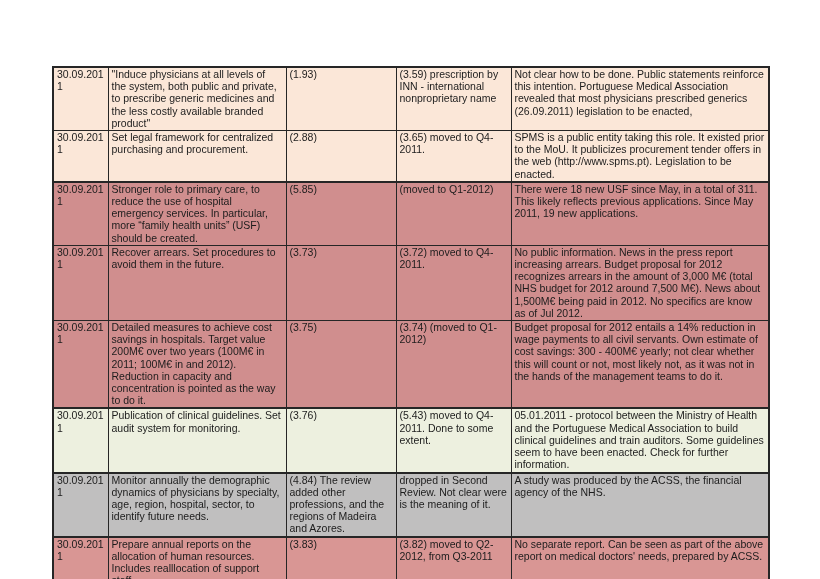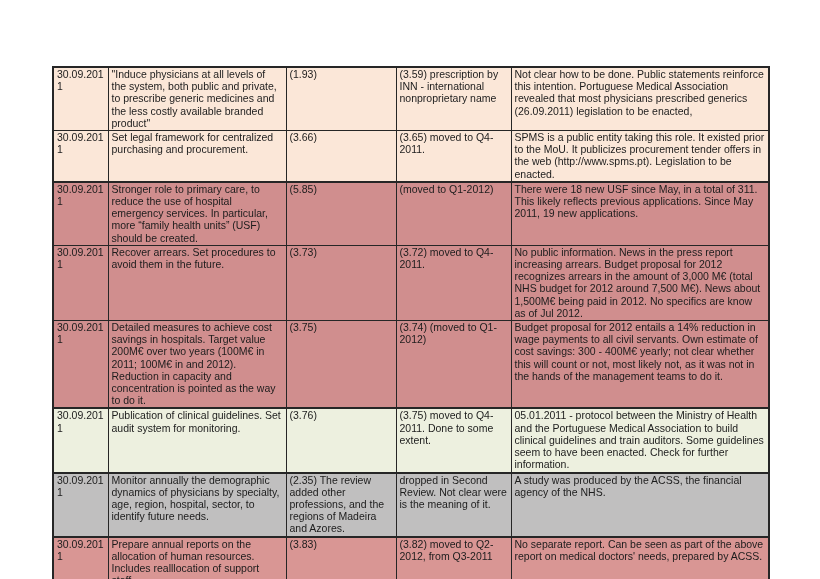--- a/index.html
+++ b/index.html
@@ -70,21 +70,21 @@
       <tr data-row="0" style="background: rgb(251, 231, 216);">
         <td>30.09.2011</td>
         <td>"Induce physicians at all levels of the system, both public and private, to prescribe generic medicines and the less costly available branded product"</td>
         <td>(1.93)</td>
         <td>(3.59) prescription by INN - international nonproprietary name</td>
         <td>Not clear how to be done. Public statements reinforce this intention. Portuguese Medical Association revealed that most physicians prescribed generics (26.09.2011) legislation to be enacted,</td>
       </tr>
       <tr data-row="1" style="background: rgb(251, 231, 216);">
         <td>30.09.2011</td>
         <td>Set legal framework for centralized purchasing and procurement.</td>
-        <td>(3.66)</td>
+        <td>(2.88)</td>
         <td>(3.65) moved to Q4-2011.</td>
         <td>SPMS is a public entity taking this role. It existed prior to the MoU. It publicizes procurement tender offers in the web (http://www.spms.pt). Legislation to be enacted.</td>
       </tr>
       <tr data-row="2" class="group-start" style="background: rgb(208, 142, 142);">
         <td>30.09.2011</td>
         <td>Stronger role to primary care, to reduce the use of hospital emergency services. In particular, more “family health units” (USF) should be created.</td>
         <td>(5.85)</td>
         <td>(moved to Q1-2012)</td>
         <td>There were 18 new USF since May, in a total of 311. This likely reflects previous applications. Since May 2011, 19 new applications.</td>
       </tr>
@@ -99,27 +99,27 @@
         <td>30.09.2011</td>
         <td>Detailed measures to achieve cost savings in hospitals. Target value 200M€ over two years (100M€ in 2011; 100M€ in and 2012). Reduction in capacity and concentration is pointed as the way to do it.</td>
         <td>(3.75)</td>
         <td>(3.74) (moved to Q1-2012)</td>
         <td>Budget proposal for 2012 entails a 14% reduction in wage payments to all civil servants. Own estimate of cost savings: 300 - 400M€ yearly; not clear whether this will count or not, most likely not, as it was not in the hands of the management teams to do it.</td>
       </tr>
       <tr data-row="5" class="group-start" style="background: rgb(237, 240, 223);">
         <td>30.09.2011</td>
         <td>Publication of clinical guidelines. Set audit system for monitoring.</td>
         <td>(3.76)</td>
-        <td>(3.75) moved to Q4-2011. Done to some extent.</td>
+        <td>(5.43) moved to Q4-2011. Done to some extent.</td>
         <td>05.01.2011 - protocol between the Ministry of Health and the Portuguese Medical Association to build clinical guidelines and train auditors. Some guidelines seem to have been enacted. Check for further information.</td>
       </tr>
       <tr data-row="6" class="group-start" style="background: rgb(192, 191, 191);">
         <td>30.09.2011</td>
         <td>Monitor annually the demographic dynamics of physicians by specialty, age, region, hospital, sector, to identify future needs.</td>
-        <td>(2.35) The review added other professions, and the regions of Madeira and Azores.</td>
+        <td>(4.84) The review added other professions, and the regions of Madeira and Azores.</td>
         <td>dropped in Second Review. Not clear were is the meaning of it.</td>
         <td>A study was produced by the ACSS, the financial agency of the NHS.</td>
       </tr>
       <tr data-row="7" class="group-start" style="background: rgb(217, 150, 148);">
         <td>30.09.2011</td>
         <td>Prepare annual reports on the allocation of human resources. Includes realllocation of support staff.</td>
         <td>(3.83)</td>
         <td>(3.82) moved to Q2-2012, from Q3-2011</td>
         <td>No separate report. Can be seen as part of the above report on medical doctors' needs, prepared by ACSS.</td>
       </tr>

